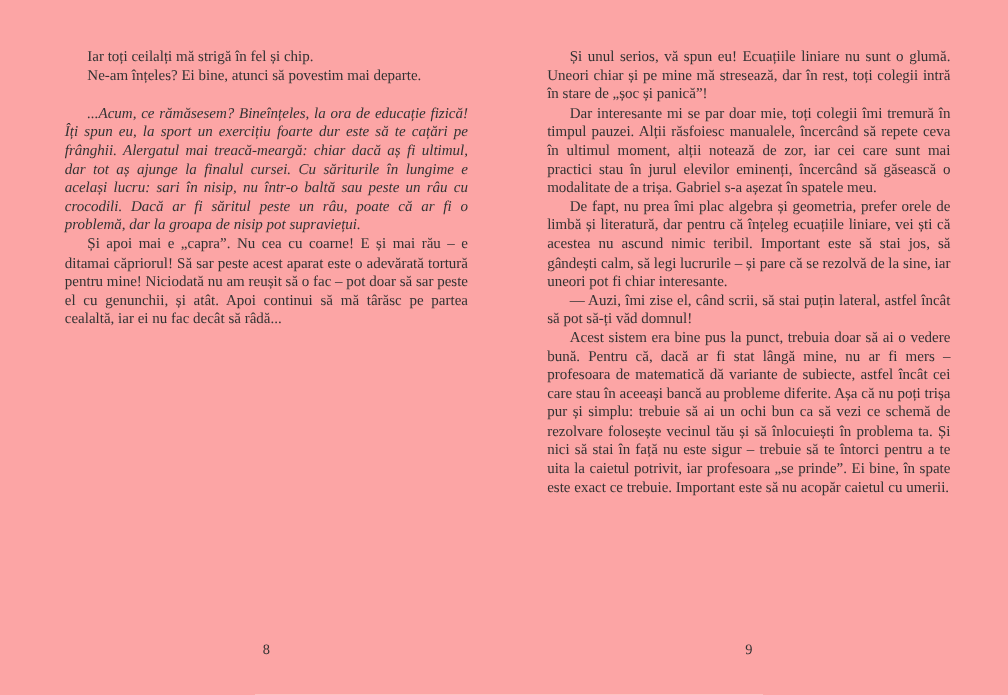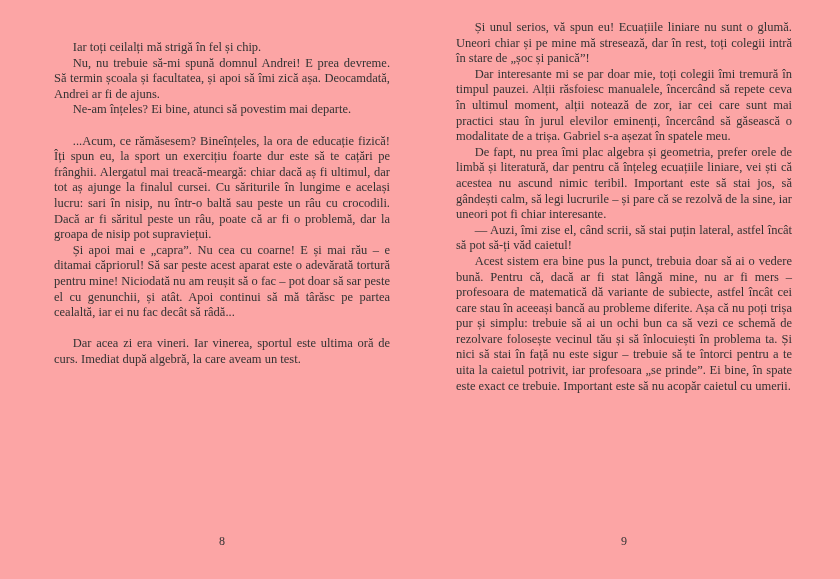--- a/index.html
+++ b/index.html
@@ -27,61 +27,60 @@
     position: relative;
   }
   .text-area {
     width: 336px;
     margin-top: 40px;
     font-size: 12.5px;
     line-height: 15.6px;
     text-align: justify;
   }
   .page.left .text-area { margin-left: 54px; }
-  .page.right .text-area { margin-left: 36px; margin-top: 20px; }
+  .page.right .text-area { margin-left: 36px; }
   .text-area p {
     margin: 0;
     padding: 0;
     text-indent: 1.5em;
   }
   .text-area p.gap {
     margin-top: 15.6px;
+    font-style: italic;
   }
   .page-number {
     position: absolute;
     bottom: 30px;
     width: 336px;
     text-align: center;
     font-size: 12px;
     color: #333333;
   }
   .page.left .page-number { left: 54px; }
   .page.right .page-number { left: 36px; }
 </style>
 </head>
 <body>
 
 <div class="spread">
 
   <div class="page left">
     <div class="text-area">
       <p>Iar toți ceilalți mă strigă în fel și chip.</p>
-      <p>Nu, nu trebuie să-mi spună domnul Andrei! E prea devreme. Să termin școala și facultatea, și apoi să îmi zică așa. Deocamdată, Andrei ar fi de ajuns.</p>
       <p>Ne-am înțeles? Ei bine, atunci să povestim mai departe.</p>
       <p class="gap">...Acum, ce rămăsesem? Bineînțeles, la ora de educație fizică! Îți spun eu, la sport un exercițiu foarte dur este să te cațări pe frânghii. Alergatul mai treacă-meargă: chiar dacă aș fi ultimul, dar tot aș ajunge la finalul cursei. Cu săriturile în lungime e același lucru: sari în nisip, nu într-o baltă sau peste un râu cu crocodili. Dacă ar fi săritul peste un râu, poate că ar fi o problemă, dar la groapa de nisip pot supraviețui.</p>
       <p>Și apoi mai e „capra”. Nu cea cu coarne! E și mai rău – e ditamai căpriorul! Să sar peste acest aparat este o adevărată tortură pentru mine! Niciodată nu am reușit să o fac – pot doar să sar peste el cu genunchii, și atât. Apoi continui să mă târăsc pe partea cealaltă, iar ei nu fac decât să râdă...</p>
-      <p class="gap">Dar acea zi era vineri. Iar vinerea, sportul este ultima oră de curs. Imediat după algebră, la care aveam un test.</p>
     </div>
     <div class="page-number">8</div>
   </div>
 
   <div class="page right">
     <div class="text-area">
       <p>Și unul serios, vă spun eu! Ecuațiile liniare nu sunt o glumă. Uneori chiar și pe mine mă stresează, dar în rest, toți colegii intră în stare de „șoc și panică”!</p>
       <p>Dar interesante mi se par doar mie, toți colegii îmi tremură în timpul pauzei. Alții răsfoiesc manualele, încercând să repete ceva în ultimul moment, alții notează de zor, iar cei care sunt mai practici stau în jurul elevilor eminenți, încercând să găsească o modalitate de a trișa. Gabriel s-a așezat în spatele meu.</p>
       <p>De fapt, nu prea îmi plac algebra și geometria, prefer orele de limbă și literatură, dar pentru că înțeleg ecuațiile liniare, vei ști că acestea nu ascund nimic teribil. Important este să stai jos, să gândești calm, să legi lucrurile – și pare că se rezolvă de la sine, iar uneori pot fi chiar interesante.</p>
-      <p>— Auzi, îmi zise el, când scrii, să stai puțin lateral, astfel încât să pot să-ți văd caietul!</p>
+      <p>— Auzi, îmi zise el, când scrii, să stai puțin lateral, astfel încât să pot să-ți văd domnul!</p>
       <p>Acest sistem era bine pus la punct, trebuia doar să ai o vedere bună. Pentru că, dacă ar fi stat lângă mine, nu ar fi mers – profesoara de matematică dă variante de subiecte, astfel încât cei care stau în aceeași bancă au probleme diferite. Așa că nu poți trișa pur și simplu: trebuie să ai un ochi bun ca să vezi ce schemă de rezolvare folosește vecinul tău și să înlocuiești în problema ta. Și nici să stai în față nu este sigur – trebuie să te întorci pentru a te uita la caietul potrivit, iar profesoara „se prinde”. Ei bine, în spate este exact ce trebuie. Important este să nu acopăr caietul cu umerii.</p>
     </div>
     <div class="page-number">9</div>
   </div>
 
 </div>
 
 </body></html>

